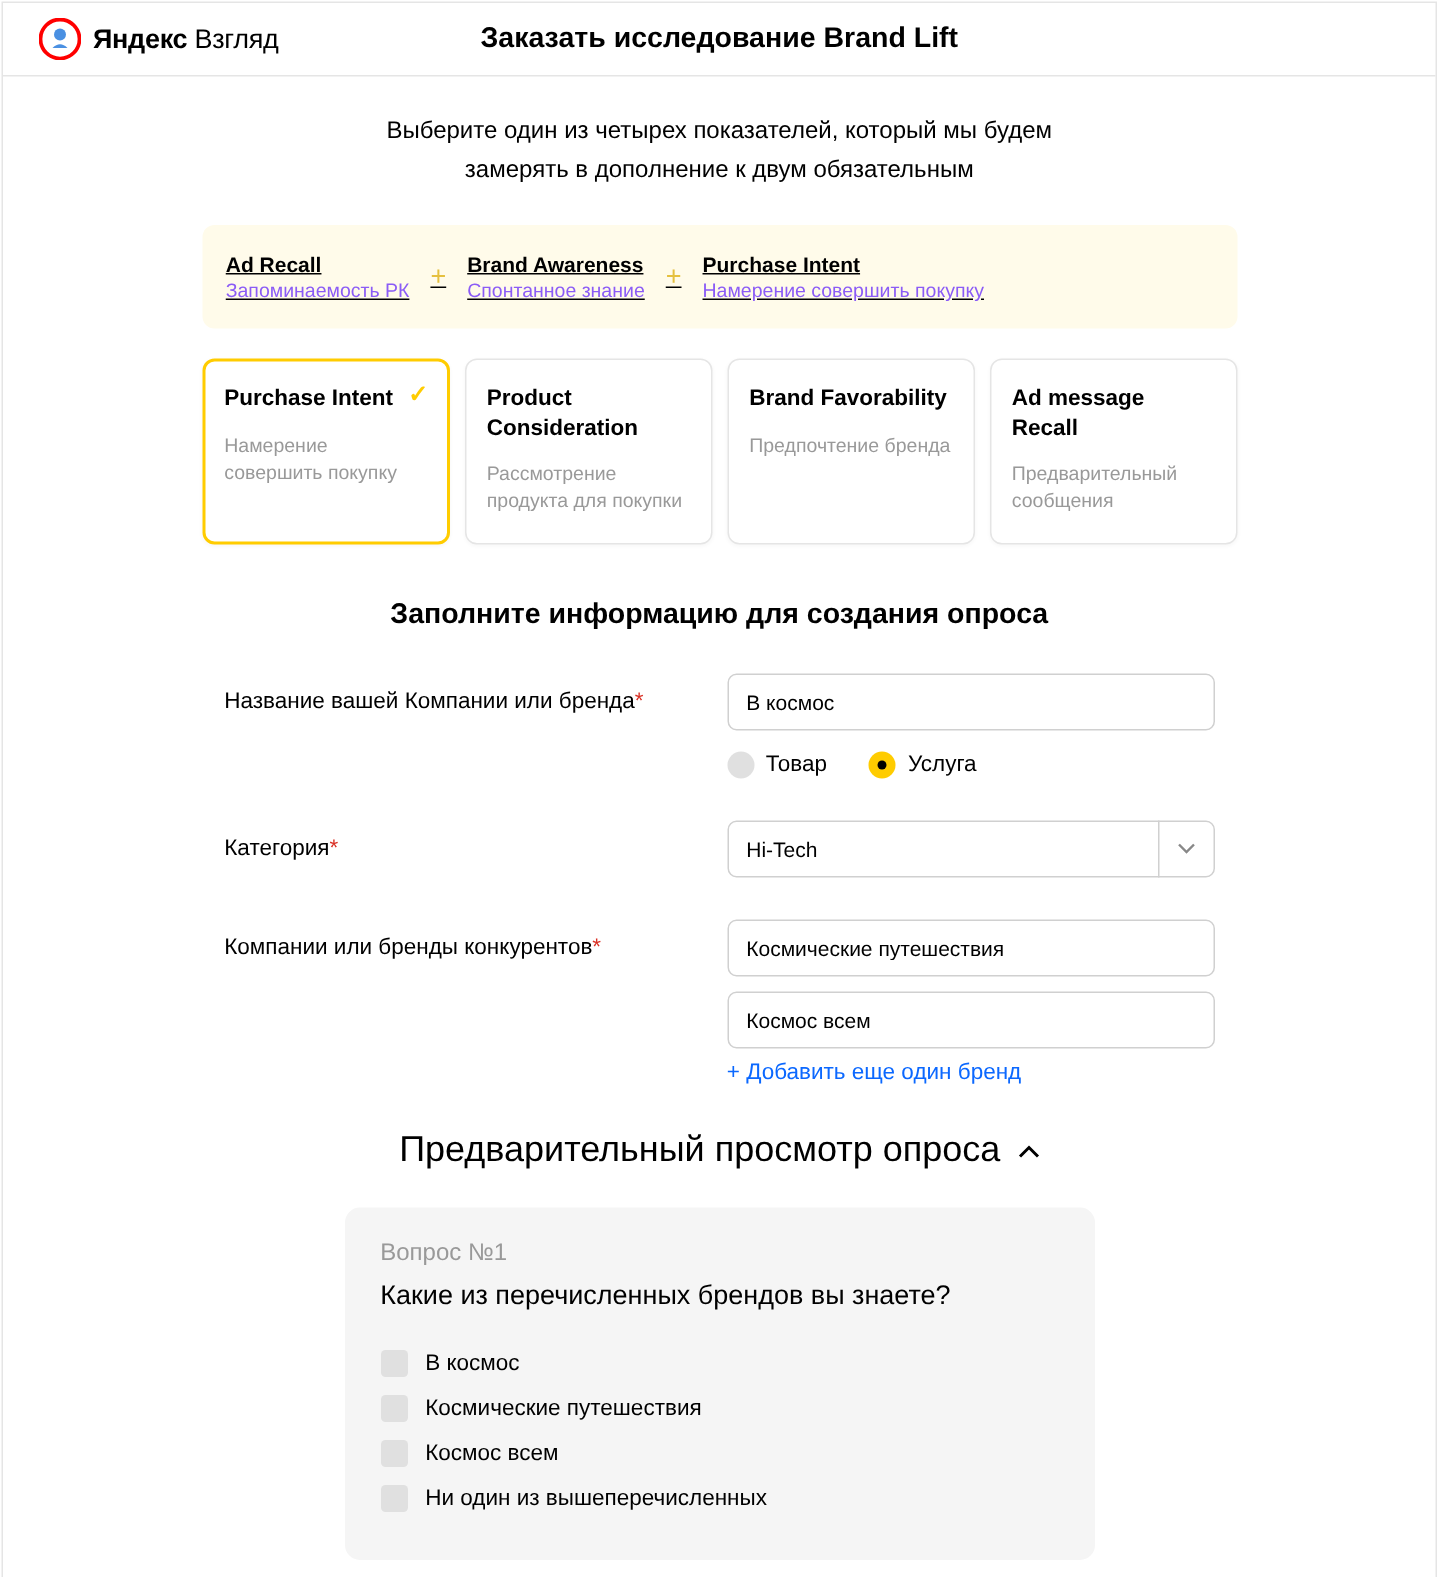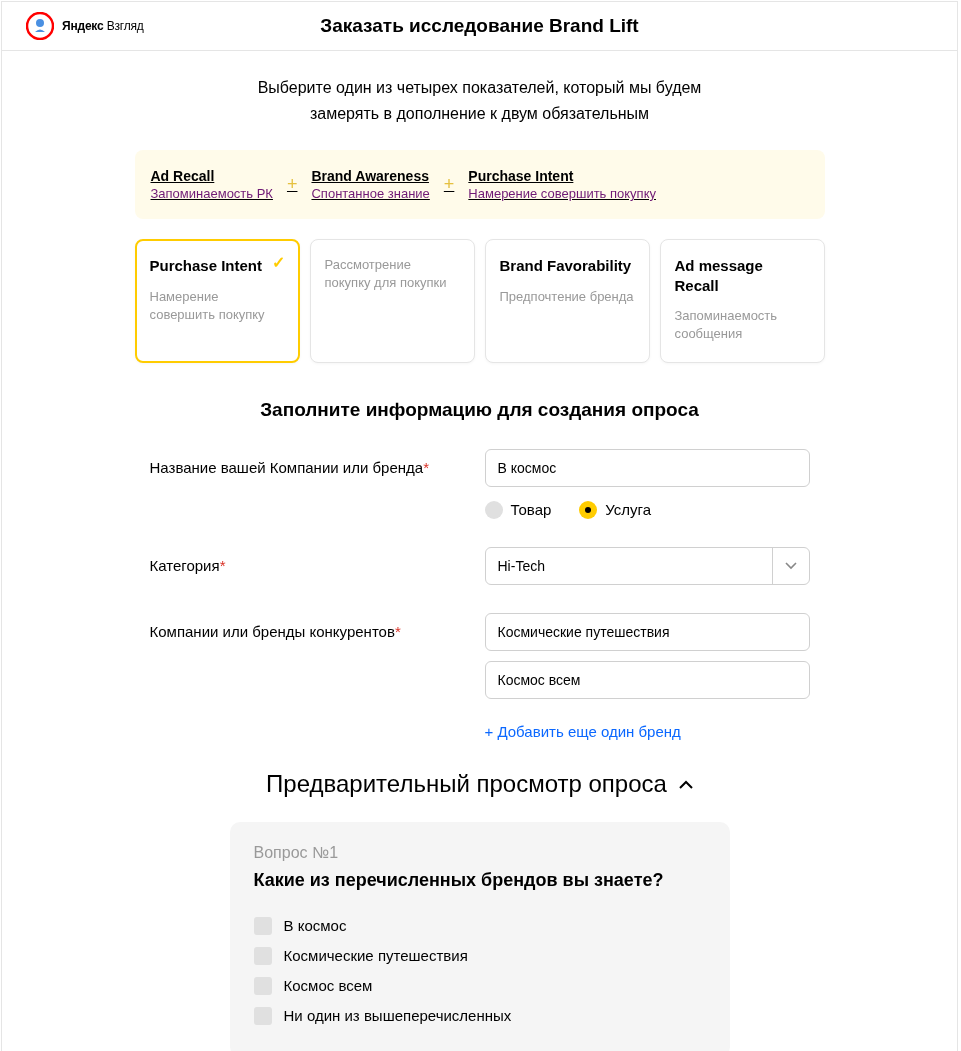--- a/index.html
+++ b/index.html
@@ -26,21 +26,21 @@
 .logo-wrap {
   display: flex;
   align-items: center;
   gap: 8px;
 }
 .logo-icon {
   width: 28px;
   height: 28px;
 }
 .logo-text {
-  font-size: 12px;
+  font-size: 18px;
   font-weight: 400;
   letter-spacing: -0.2px;
 }
 .logo-text .bold { font-weight: 600; }
 .header-title {
   font-size: 19px;
   font-weight: 700;
   position: absolute;
   left: 50%;
   transform: translateX(-50%);
@@ -62,21 +62,21 @@
   background: #fffbea;
   border-radius: 8px;
   padding: 18px 16px;
   display: flex;
   align-items: flex-start;
   margin-bottom: 20px;
   text-decoration: underline;
 }
 .metric-item { flex: 0 0 auto; }
 .metric-title { font-weight: 700; font-size: 14px; }
-.metric-sub { font-size: 13px; color: #701a75; margin-top: 2px; }
+.metric-sub { font-size: 13px; color: #8b5cf6; margin-top: 2px; }
 .plus-sep {
   color: #e5c03f;
   font-size: 18px;
   font-weight: 300;
   padding: 0 14px;
   align-self: flex-start;
   margin-top: 6px;
 }
 .cards {
   display: flex;
@@ -195,21 +195,21 @@
   display: flex;
   align-items: center;
   justify-content: center;
   color: #888;
   font-size: 12px;
   pointer-events: none;
 }
 .add-link {
   color: #0b68ff;
   font-size: 15px;
-  margin-top: 24px;
+  margin-top: 7px;
   cursor: pointer;
   display: inline-block;
 }
 .preview-header {
   display: flex;
   align-items: center;
   justify-content: center;
   gap: 12px;
   margin: 30px 0 24px 0;
 }
@@ -228,21 +228,21 @@
   border-radius: 10px;
   padding: 22px 24px 26px 24px;
 }
 .q-label {
   color: #999;
   font-size: 16px;
   margin-bottom: 8px;
 }
 .q-title {
   font-size: 18px;
-  font-weight: 700;
+  font-weight: 400;
   margin-bottom: 20px;
 }
 .q-option {
   display: flex;
   align-items: center;
   gap: 12px;
   padding: 6px 0;
   font-size: 15px;
 }
 .q-box {
@@ -294,29 +294,30 @@
         </div>
       </div>
 
       <div class="cards">
         <div class="card selected">
           <span class="check">✓</span>
           <div class="card-title">Purchase Intent</div>
           <div class="card-sub">Намерение совершить покупку</div>
         </div>
         <div class="card">
-          <div class="card-sub">Рассмотрение покупку для покупки</div>
+          <div class="card-title">Product Consideration</div>
+          <div class="card-sub">Рассмотрение продукта для покупки</div>
         </div>
         <div class="card">
           <div class="card-title">Brand Favorability</div>
           <div class="card-sub">Предпочтение бренда</div>
         </div>
         <div class="card">
           <div class="card-title">Ad message Recall</div>
-          <div class="card-sub">Запоминаемость сообщения</div>
+          <div class="card-sub">Предварительный сообщения</div>
         </div>
       </div>
     </div>
 
     <div class="section-title">Заполните информацию для создания опроса</div>
 
     <div class="form-inner">
 
       <div class="form-row">
         <div class="form-label"><span>Название вашей Компании или бренда</span><span class="req">*</span></div>

